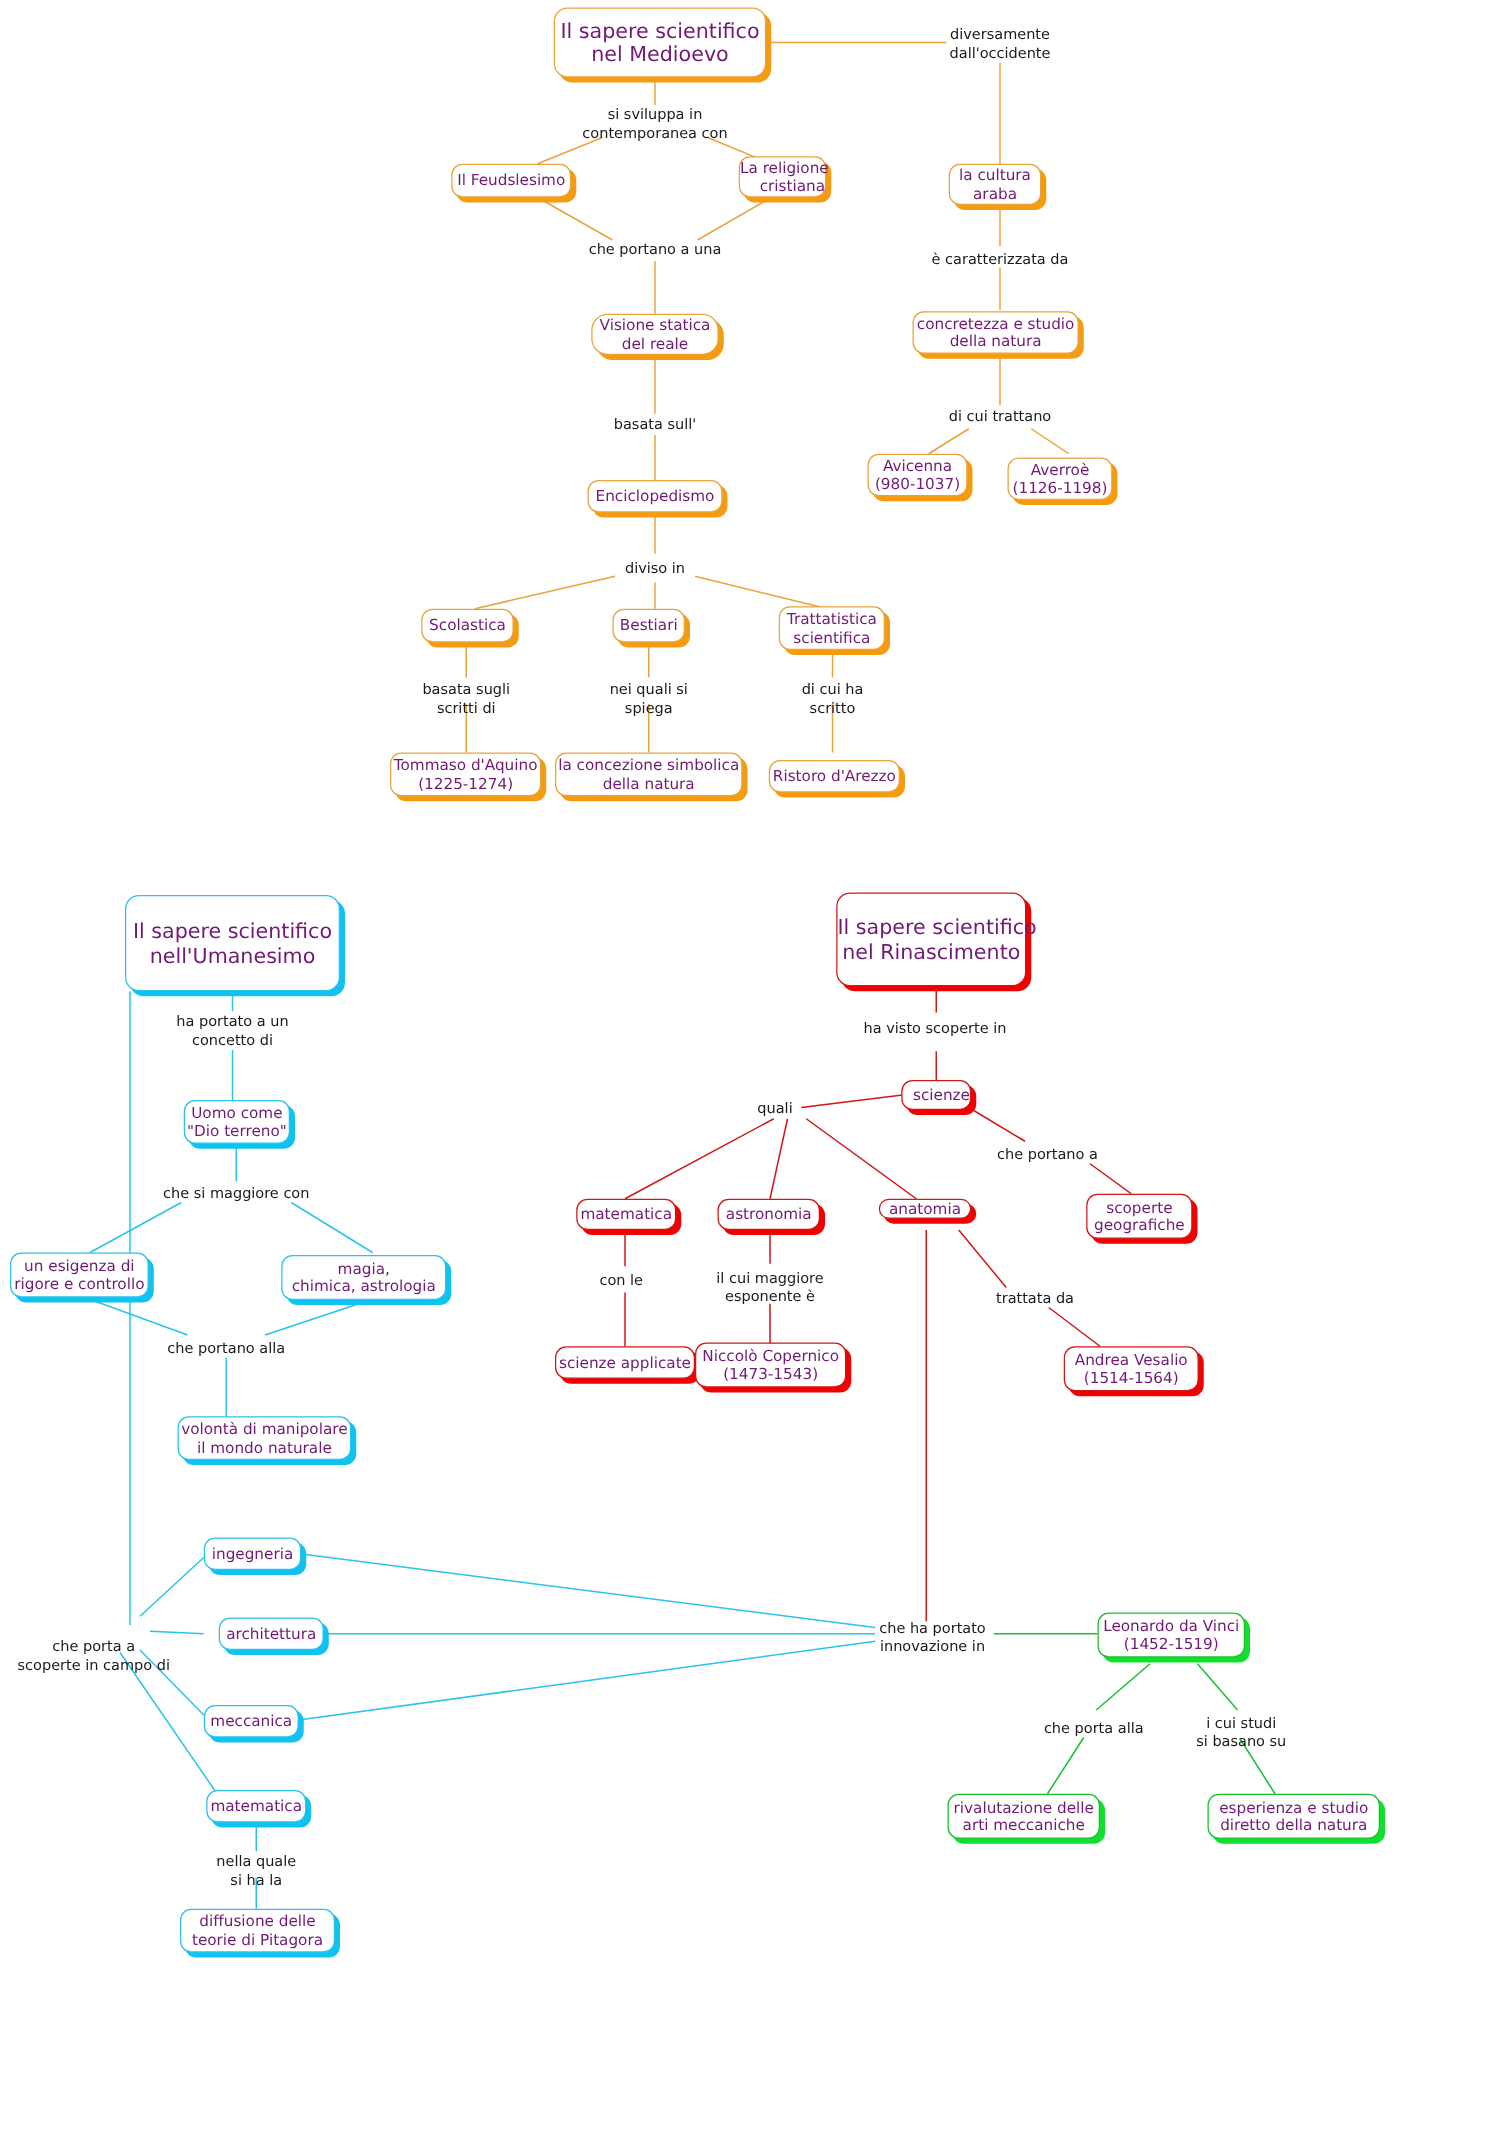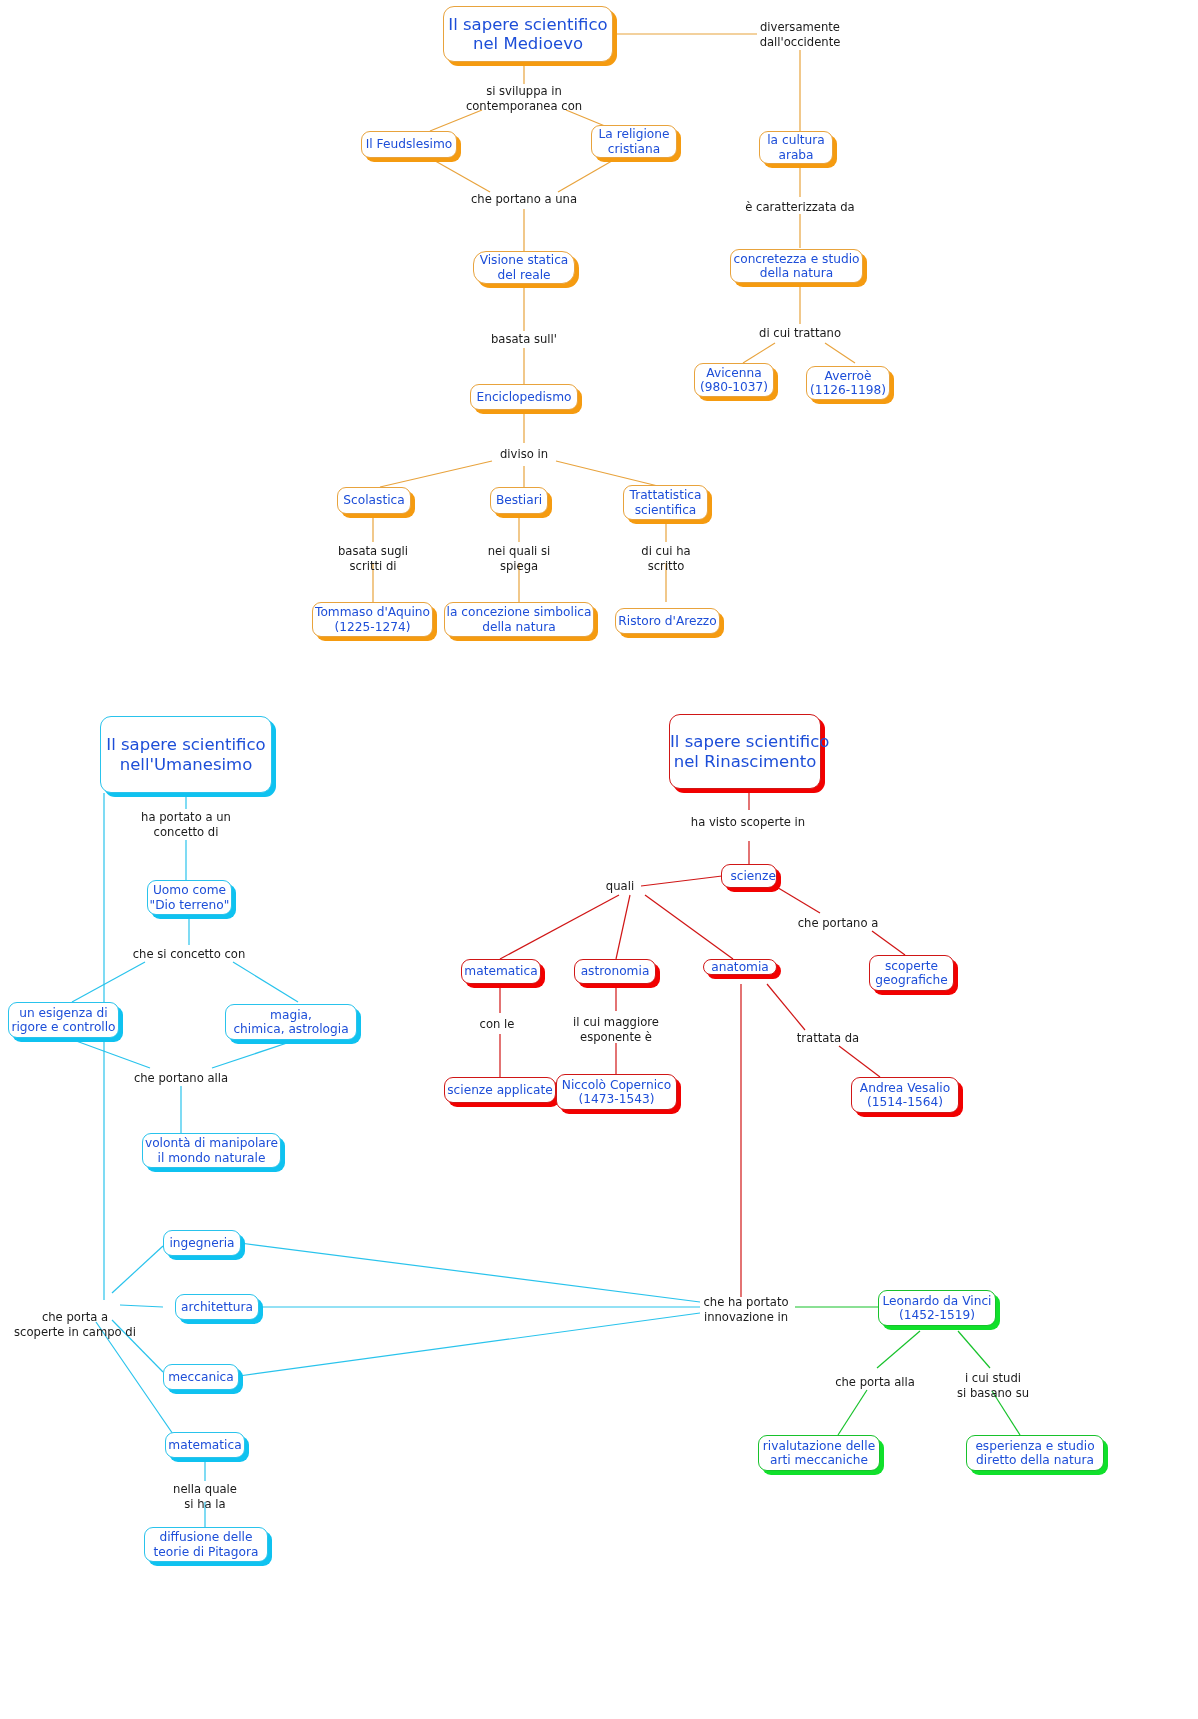--- a/index.html
+++ b/index.html
@@ -8,21 +8,21 @@
   svg.edges{position:absolute;left:0;top:0;width:1198px;height:1719px;pointer-events:none;}
 
   
   .node{
     position:absolute;
     box-sizing:border-box;
     border-radius:9px;
     background:#ffffff;
     display:flex;align-items:center;justify-content:center;
     text-align:center;
-    color:#1d4ed8;
+    color:#701a75;
     line-height:1.18;
     white-space:pre;
     z-index:3;
   }
   .node .txt{display:block;width:100%;white-space:pre;}
 
   
   .n-orange{border:1.3px solid #E8A33D;box-shadow:4px 4px 0 0 #F59B10;}
   .n-cyan  {border:1.3px solid #29C3EC;box-shadow:4px 4px 0 0 #0FC2F0;}
   .n-red   {border:1.3px solid #D01616;box-shadow:4px 4px 0 0 #F20000;}
@@ -163,21 +163,21 @@
 
   <div class="node n-orange root" style="left:443px;top:6px;width:170px;height:56px;">
     <span class="txt">Il sapere scientifico
 nel Medioevo</span>
   </div>
 
   <div class="node n-orange small" style="left:361px;top:131px;width:96px;height:27px;">
     <span class="txt">Il Feudslesimo</span>
   </div>
 
-  <div class="node n-orange small" style="left:591px;top:125px;width:86px;height:33px;">
+  <div class="node n-orange small" style="left:591px;top:125px;width:70px;height:33px;text-align:right;">
     <span class="txt">La religione
 cristiana</span>
   </div>
 
   <div class="node n-orange small" style="left:759px;top:131px;width:74px;height:33px;">
     <span class="txt">la cultura
 araba</span>
   </div>
 
   <div class="node n-orange small" style="left:473px;top:251px;width:102px;height:33px;border-radius:13px;">
@@ -288,21 +288,21 @@
     <span class="txt">matematica</span>
   </div>
 
   <div class="node n-cyan small" style="left:144px;top:1527px;width:124px;height:35px;">
     <span class="txt">diffusione delle
 teorie di Pitagora</span>
   </div>
 
   <div class="elabel" style="left:186px;top:810px;">ha portato a un
 concetto di</div>
-  <div class="elabel" style="left:189px;top:947px;">che si concetto con</div>
+  <div class="elabel" style="left:189px;top:947px;">che si maggiore con</div>
   <div class="elabel" style="left:181px;top:1071px;">che portano alla</div>
   <div class="elabel" style="left:75px;top:1286px;margin-top:24px;">che porta a
 scoperte in campo di</div>
   <div class="elabel" style="left:205px;top:1482px;">nella quale
 si ha la</div>
 
   <div class="node n-red root" style="left:669px;top:714px;width:152px;height:75px;">
     <span class="txt">Il sapere scientifico
 nel Rinascimento</span>
   </div>

